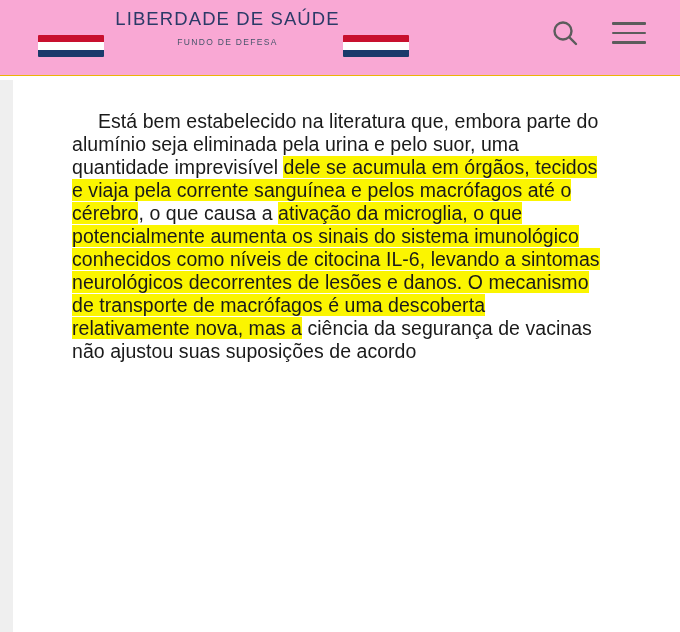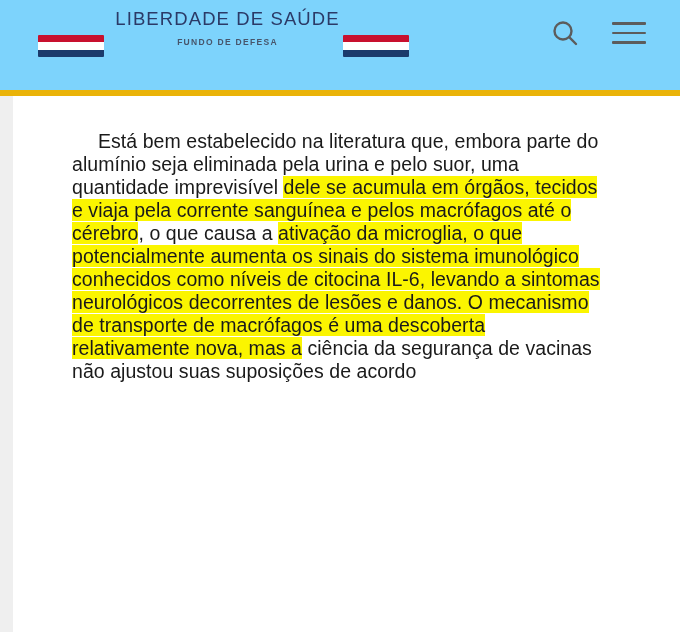--- a/index.html
+++ b/index.html
@@ -11,23 +11,23 @@
     width: 680px;
     height: 632px;
     font-family: "Liberation Sans", sans-serif;
     overflow: hidden;
     position: relative;
   }
 
   
   .site-header {
     position: relative;
-    height: 96px;
-    background: #7dd3fc;
-    border-bottom: 6px solid #eab308;
+    height: 76px;
+    background: #f9a8d4;
+    border-bottom: 1px solid #eab308;
     box-sizing: border-box;
   }
   .brand-block {
     position: absolute;
     left: 105px;
     top: 8px;
     width: 245px;
     text-align: center;
   }
   .brand-title {
@@ -36,21 +36,21 @@
     letter-spacing: 1.1px;
     color: #2b3a67;
     font-weight: 400;
     white-space: nowrap;
   }
   .brand-sub {
     margin-top: 7px;
     font-size: 8.5px;
     letter-spacing: 1.3px;
     color: #47556b;
-    font-weight: 700;
+    font-weight: 400;
   }
   .flag {
     position: absolute;
     top: 35px;
     width: 66px;
     height: 22px;
     border-radius: 1px;
     overflow: hidden;
     display: flex;
     flex-direction: column;

